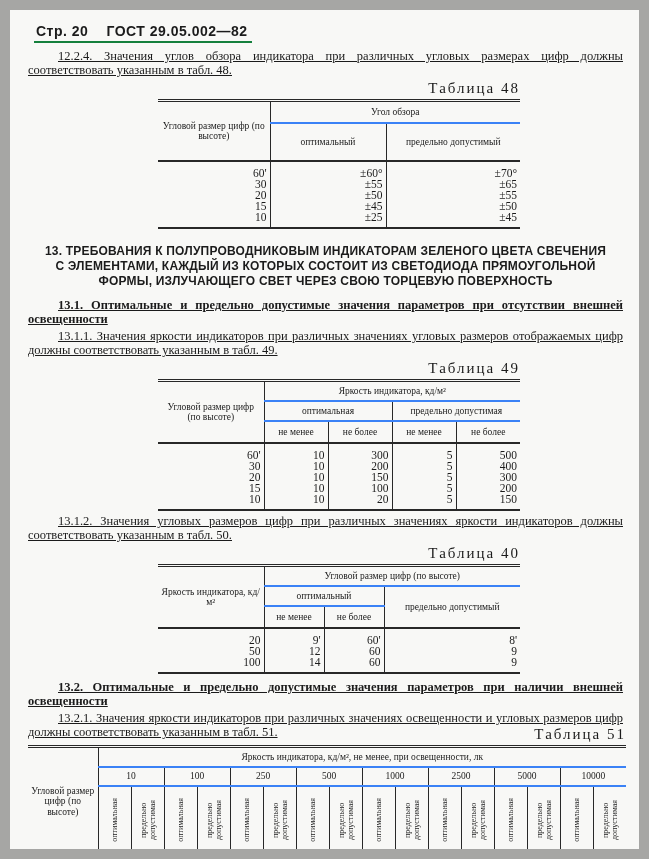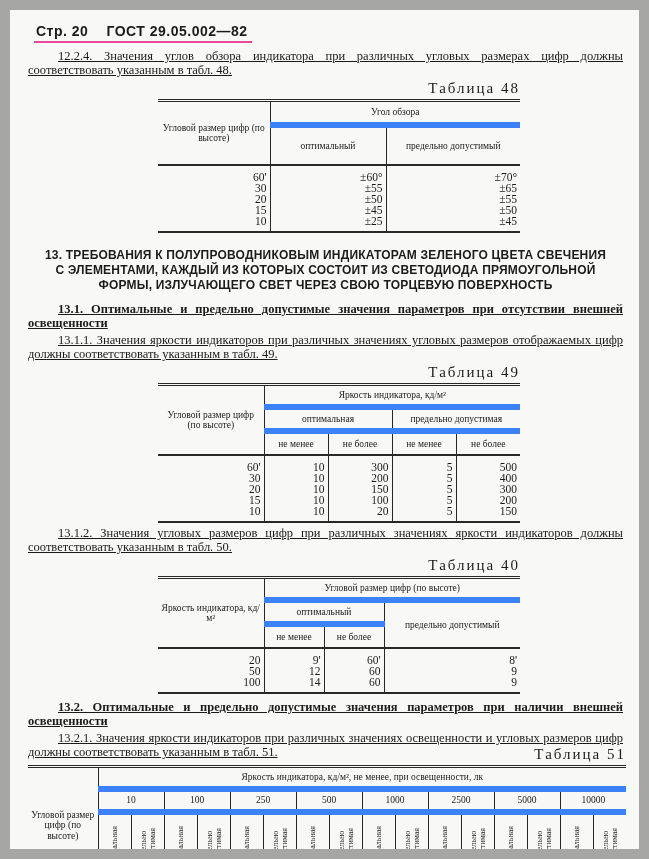--- a/index.html
+++ b/index.html
@@ -11,21 +11,21 @@
     -webkit-font-smoothing:antialiased;
   }
   .page {
     position:absolute; left:10px; top:10px; width:629px; height:839px;
     background:#f8f8f6; box-sizing:border-box;
     padding:12px 16px 0 18px; overflow:hidden;
   }
   .doc-header {
     font-family:"Liberation Sans", sans-serif;
     font-weight:bold; font-size:14px; letter-spacing:0.5px;
-    display:inline-block; border-bottom:2px solid #ec4899;
+    display:inline-block; border-bottom:2px solid #15803d;
     padding:0 4px 2px 2px; margin-left:6px;
   }
   .doc-header .gap { display:inline-block; width:18px; }
   .para {
     font-size:12.5px; line-height:14px; text-align:justify;
     text-indent:30px; margin:0 0 3px 0;text-decoration:underline;
   }
   .para.bold { font-weight:bold; }
   .h13 {
     font-family:"Liberation Sans", sans-serif;
@@ -42,21 +42,21 @@
     border-top:3px double #282828; border-bottom:2px solid #282828; }
   table.gt th {
     font-weight:normal; font-size:9.5px; line-height:10.5px;
     padding:2px 3px; text-align:center; vertical-align:middle;
   }
   table.gt td {
     font-size:11.5px; line-height:11px; padding:0 3px; text-align:right;
   }
   table.gt th, table.gt td { border-left:1px solid #282828; }
   table.gt th.nol, table.gt td:first-child { border-left:none; }
-  .bb1 { border-bottom:6px solid #3b82f6; }
+  .bb1 { border-bottom:2px solid #3b82f6; }
   .bb2 { border-bottom:2px solid #282828 !important; }
   table.gt tbody tr:first-child td { padding-top:6px; }
   table.gt tbody tr:last-child td { padding-bottom:4px; }
 
   .t48, .t49, .t50 { margin-left:130px; width:362px; }
   .t48 col.c1 { width:112px; } .t48 col.c2 { width:116px; } .t48 col.c3 { width:134px; }
   .t49 col.c1 { width:106px; } .t49 col.cx { width:64px; }
   .t50 col.c1 { width:106px; } .t50 col.cx { width:60px; } .t50 col.c4 { width:136px; }
 
   .t51 { width:598px; margin-left:0; }

